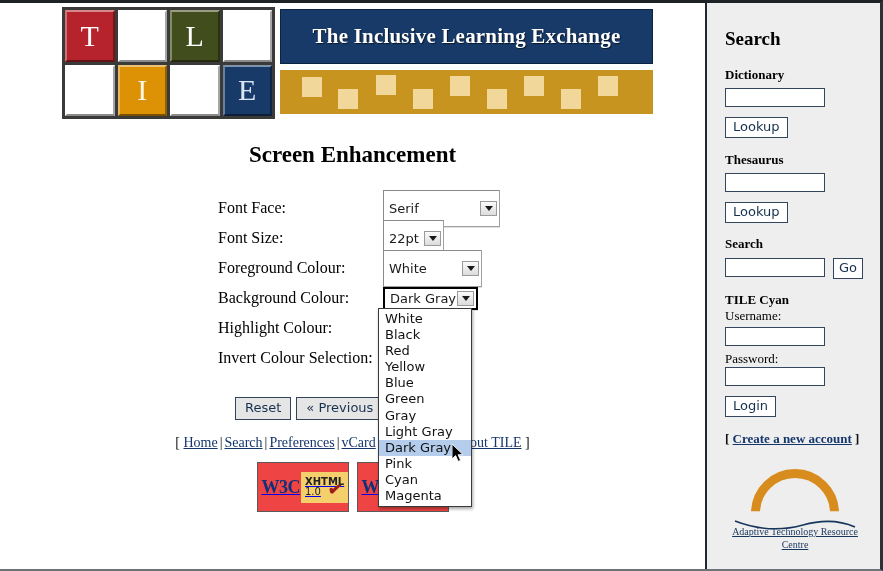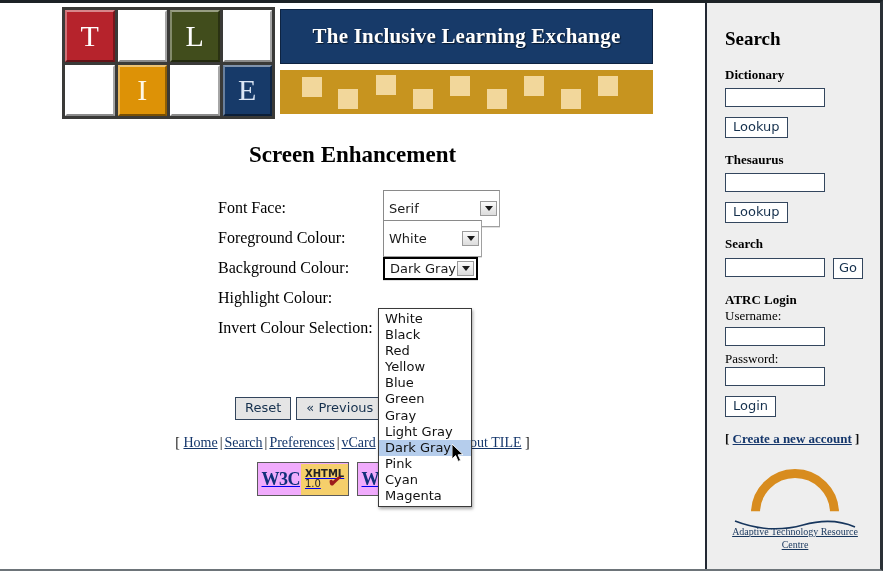--- a/index.html
+++ b/index.html
@@ -166,23 +166,23 @@
     color:#14366b; text-decoration:underline;
   }
   #links-row .sep { padding:0 2px; }
 
   
   #badges {
     position:absolute; left:0; right:0; top:459px;
     display:flex; justify-content:center; gap:8px;
   }
   .badge {
-    width: 92px; height: 34px;
+    width: 92px; height: 50px;
     border:1px solid #5a5a5a;
-    background:#f0abfc;
+    background:#ef4444;
     display:flex; align-items:center;
     overflow:hidden;
   }
   .badge .w3c {
     font-family:"Liberation Serif", serif;
     font-weight:bold; font-size:18px; color:#11307a;
     padding-left:4px; letter-spacing:-0.5px;
   }
   .badge .bpanel {
     margin-left:1px;
@@ -347,20 +347,29 @@
       <div class="form-row">
         <div class="form-label">Font Face:</div>
         <div class="sel w-font">
           <span class="sel-text">Serif</span>
           <span class="arrow-box">
               <span class="tri"></span>
             </span>
         </div>
       </div>
 
+      <div class="form-row">
+        <div class="form-label">Font Size:</div>
+        <div class="sel w-size">
+          <span class="sel-text">22pt</span>
+          <span class="arrow-box">
+              <span class="tri"></span>
+            </span>
+        </div>
+      </div>
 
       <div class="form-row">
         <div class="form-label">Foreground Colour:</div>
         <div class="sel w-fg">
           <span class="sel-text">White</span>
           <span class="arrow-box">
               <span class="tri"></span>
             </span>
         </div>
       </div>
@@ -441,21 +450,21 @@
     <button class="sb sb-btn" style="top:114px">Lookup</button>
 
     <div class="sb sb-h" style="top:149px">Thesaurus</div>
     <input class="sb sb-input" style="top: 170px;" type="text" value="">
     <button class="sb sb-btn" style="top:199px">Lookup</button>
 
     <div class="sb sb-h" style="top:233px">Search</div>
     <input class="sb sb-input" style="top: 255px;" type="text" value="">
     <button class="sb sb-btn" style="left:126px; top:255px; padding:1px 5px 2px 5px;">Go</button>
 
-    <div class="sb sb-h" style="top:289px">ATRC Login</div>
+    <div class="sb sb-h" style="top:289px">TILE Cyan</div>
     <div class="sb sb-lab" style="top:305px">Username:</div>
     <input class="sb sb-input" style="top: 324px;" type="text" value="">
     <div class="sb sb-lab" style="top:348px">Password:</div>
     <input class="sb sb-input" style="top: 364px;" type="password" value="">
     <button class="sb sb-btn" style="top:393px">Login</button>
 
     <div class="sb" id="sb-create" style="top:428px">
       <span>[</span>
       <a href="#">Create a new account</a>
       <span>]</span>

